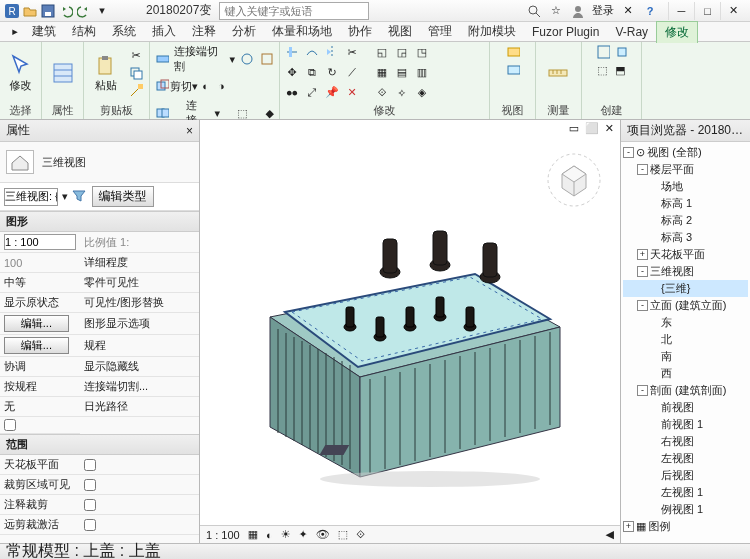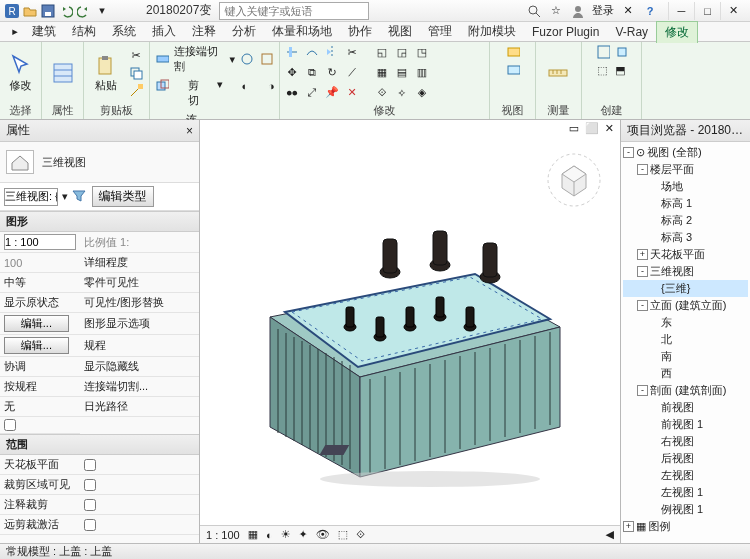--- a/index.html
+++ b/index.html
@@ -45,21 +45,21 @@
   .vp-canvas { flex:1; position:relative; overflow:hidden; background:#fff; }
   .viewcube { position:absolute; right:18px; top:14px; width:56px; height:56px; }
   .transformer { position:absolute; left:50%; top:50%; transform:translate(-50%,-50%); width:360px; height:310px; }
   .view-controls { height: 18px; border-top:1px solid #ccc; background:#f7f7f7; display:flex; align-items:center; gap:8px; padding:0 6px; font-size:11px; }
   .panel-right { width: 130px; border-left: 1px solid #b8b8b8; background:#fdfdfd; display:flex; flex-direction:column; }
   .tree { font-size: 11px; padding: 2px 2px; overflow:hidden; flex:1; }
   .tree-row { display:flex; align-items:center; gap:2px; padding:1px 0; white-space:nowrap; }
   .tree-row.sel { background:#cde8ff; }
   .ind { display:inline-block; }
   .exp { width:11px; height:11px; border:1px solid #888; font-size:9px; line-height:9px; text-align:center; background:#fff; }
-  .statusbar { height: 16px; background: linear-gradient(#f4f4f4,#e4e4e4); border-top:1px solid #bbb; font-size:11px; padding:1px 6px; display:flex; align-items:center; }
+  .statusbar { height: 16px; background: linear-gradient(#f4f4f4,#e4e4e4); border-top:1px solid #bbb; font-size:16px; padding:1px 6px; display:flex; align-items:center; }
   svg { display:block; }
 </style>
 </head>
 <body>
 
 <div class="titlebar">
   <div class="qat">
     <span class="icon">
         <svg width="16" height="16">
           <rect x="1" y="1" width="14" height="14" fill="#3b6fb5" rx="2"></rect>
@@ -201,21 +201,21 @@
             <svg width="14" height="14">
               <circle cx="7" cy="7" r="5" fill="none" stroke="#37a"></circle>
             </svg>
           </span>
           <span class="sic">
             <svg width="14" height="14">
               <rect x="2" y="2" width="10" height="10" fill="none" stroke="#a73"></rect>
             </svg>
           </span>
         </div>
-      <div style="display:flex;align-items:flex-start;gap:18px;width:100%">
+      <div style="display:flex;align-items:center;gap:0;width:100%">
           <span class="sic">
             <svg width="16" height="16">
               <rect x="2" y="4" width="8" height="8" fill="#bdf" stroke="#37a"></rect>
               <rect x="6" y="2" width="8" height="8" fill="none" stroke="#a55"></rect>
             </svg>
           </span>
           <span>剪切</span>
           <span>▾</span>
           <span class="sic">◐</span>
           <span class="sic">◑</span>
@@ -585,25 +585,25 @@
       <div class="tree-row">
           <span class="ind" style="width:36px"></span>
           <span>前视图 1</span>
         </div>
       <div class="tree-row">
           <span class="ind" style="width:36px"></span>
           <span>右视图</span>
         </div>
       <div class="tree-row">
           <span class="ind" style="width:36px"></span>
+          <span>左视图</span>
+        </div>
+      <div class="tree-row">
+          <span class="ind" style="width:36px"></span>
           <span>后视图</span>
-        </div>
-      <div class="tree-row">
-          <span class="ind" style="width:36px"></span>
-          <span>左视图</span>
         </div>
       <div class="tree-row">
           <span class="ind" style="width:36px"></span>
           <span>左视图 1</span>
         </div>
       <div class="tree-row">
           <span class="ind" style="width:36px"></span>
           <span>例视图 1</span>
         </div>
       <div class="tree-row">

